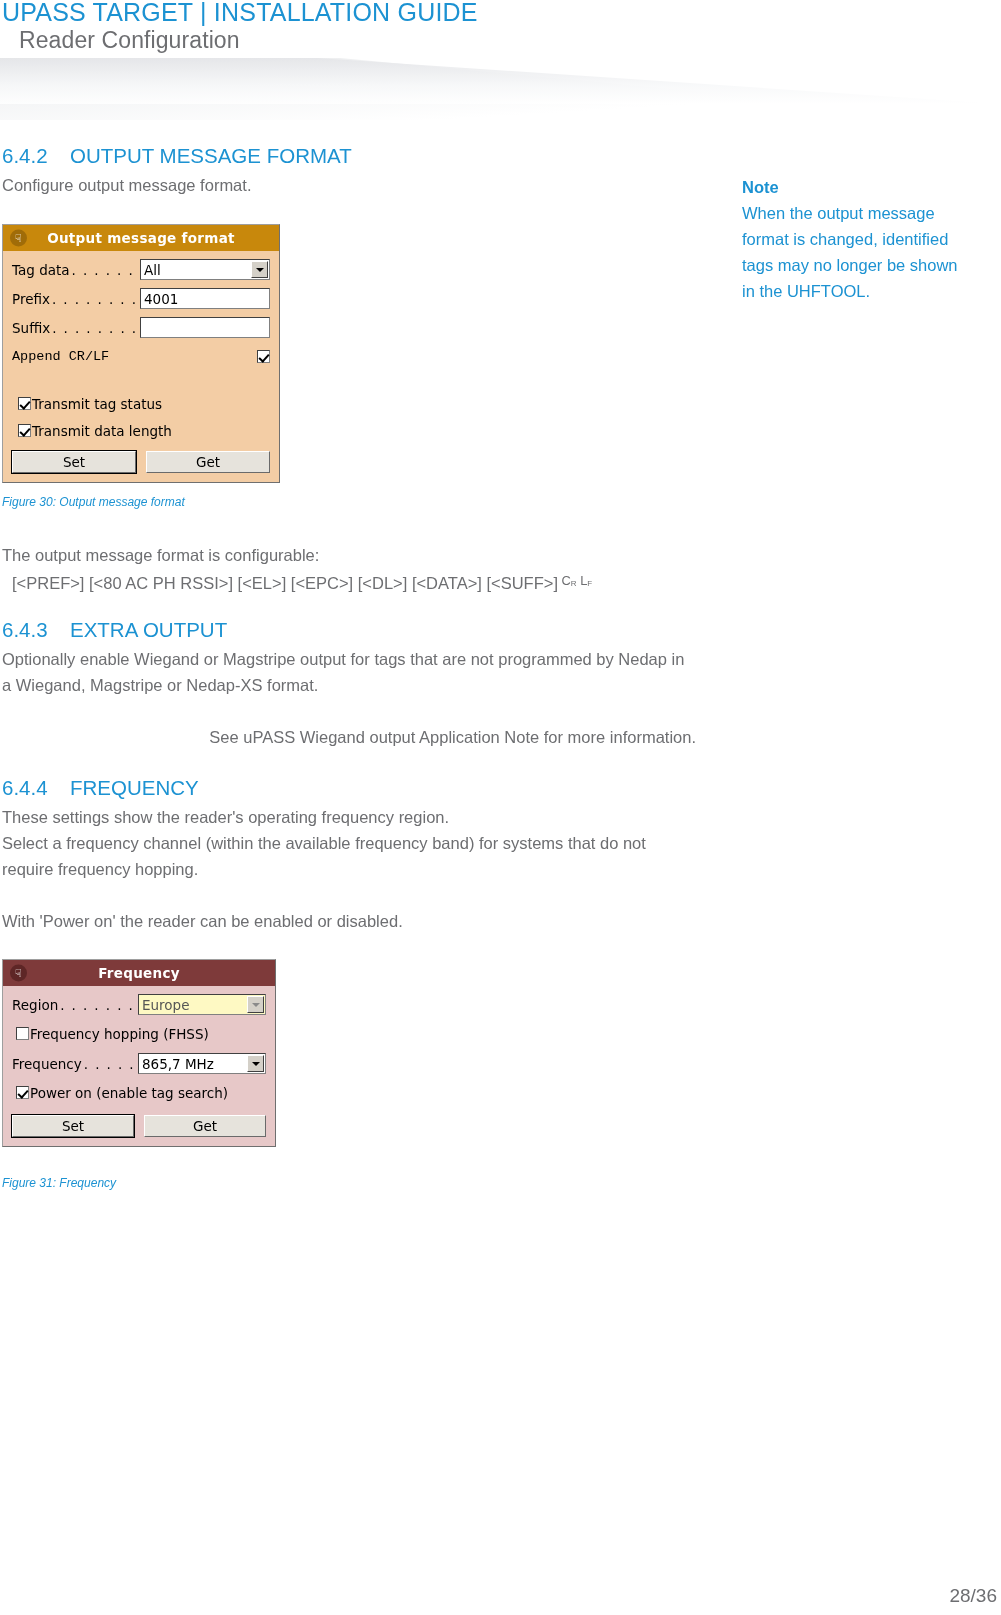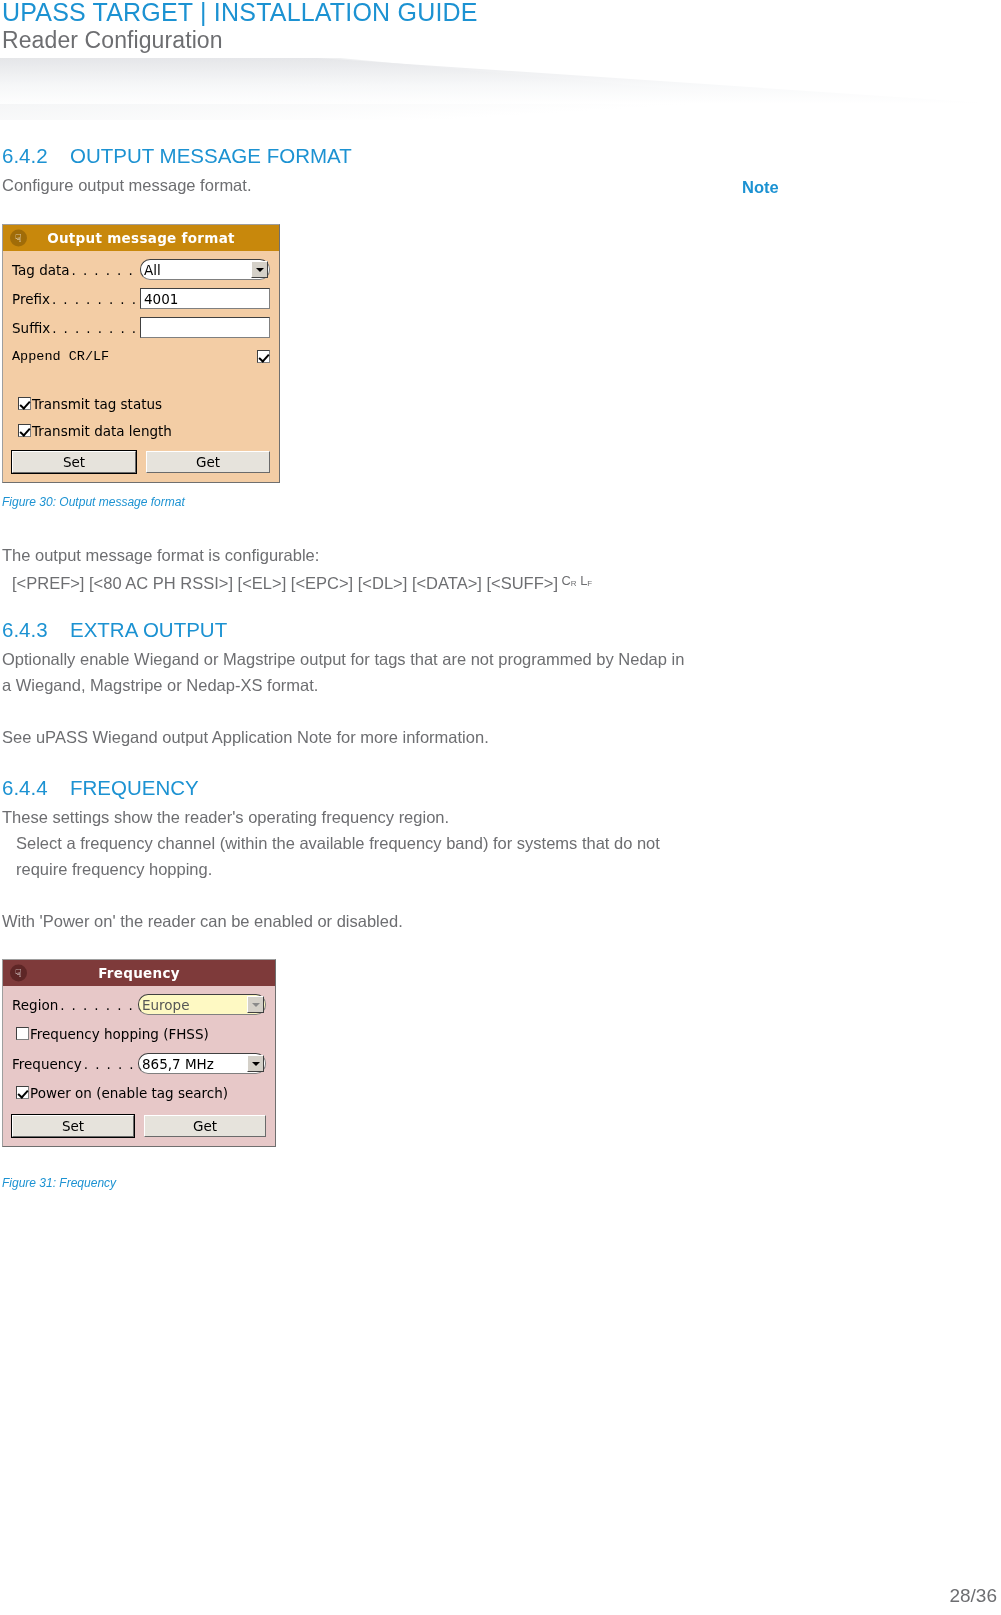--- a/index.html
+++ b/index.html
@@ -41,21 +41,21 @@
   .doc-title {
     position: absolute;
     left: 2px; top: -2px;
     font-size: 25px;
     color: #1c92d2;
     letter-spacing: .2px;
     white-space: nowrap;
   }
   .doc-subtitle {
     position: absolute;
-    left: 2px; top: 27px;
+    left: 19px; top: 27px;
     font-size: 23px;
     color: #6d6e71;
     letter-spacing: .1px;
     white-space: nowrap;
   }
 
   
   .sec-head {
     position: absolute;
     color: #1c92d2;
@@ -151,21 +151,21 @@
     border-left-color: #404040;
     height: 21px;
     display: flex;
     align-items: center;
     font-size: 13.5px;
     color: #000;
     padding-left: 3px;
     flex: 0 0 auto;
   }
   .field.disabled { background: #fef9c3; color: #565656; }
-  .combo { position: relative; padding-right: 20px; border-radius: 10px; }
+  .combo { position: relative; padding-right: 20px; }
   .combo .arrow {
     position: absolute;
     right: 1px; top: 1px;
     width: 17px; height: 17px;
     background: #d4d0c8;
     border: 1px solid #ffffff;
     border-right-color: #404040;
     border-bottom-color: #404040;
     display: flex; align-items: center; justify-content: center;
   }
@@ -223,20 +223,21 @@
   <div class="doc-subtitle">Reader Configuration</div>
 </div>
 
 <div class="sec-head" style="left:2px; top:144px;">
   <span class="num">6.4.2</span><span>OUTPUT MESSAGE FORMAT</span>
 </div>
 <div class="body-text" style="left:2px; top:172px; width:600px;">Configure output message format.</div>
 
 <div class="note-block" style="left:742px; top:174px;">
   <span class="note-title">Note</span>
+  <span>When the output message format is changed, identified tags may no longer be shown in the UHFTOOL.</span>
 </div>
 
 <div class="dlg" style="left:2px; top:224px; width:278px; background:#f3cda5;">
   <div class="dlg-title" style="background:#c8880c;">
     <span class="chev" style="background:#a06c08;">☟</span>
     <span>Output message format</span>
   </div>
   <div class="dlg-body">
 
     <div class="row">
@@ -292,27 +293,27 @@
 
 <div class="body-text" style="left:2px; top:542px; width:720px;">The output message format is configurable:</div>
 <div class="body-text" style="left:2px; top:568px; width:760px; white-space:nowrap;margin-left:10px;">
   <span>[&lt;PREF&gt;] [&lt;80 AC PH RSSI&gt;] [&lt;EL&gt;] [&lt;EPC&gt;] [&lt;DL&gt;] [&lt;DATA&gt;] [&lt;SUFF&gt;]</span><span class="sup-pair">&nbsp;<span>C</span><sub>R</sub>&nbsp;<span>L</span><sub>F</sub></span>
 </div>
 
 <div class="sec-head" style="left:2px; top:618px;">
   <span class="num">6.4.3</span><span>EXTRA OUTPUT</span>
 </div>
 <div class="body-text" style="left:2px; top:646px; width:694px;">Optionally enable Wiegand or Magstripe output for tags that are not programmed by Nedap in a Wiegand, Magstripe or Nedap-XS format.</div>
-<div class="body-text" style="left:2px; top:724px; width:694px;">See uPASS Wiegand output Application Note for more information.</div>
+<div class="body-text" style="left:2px; top:724px; width:694px;text-align:right;">See uPASS Wiegand output Application Note for more information.</div>
 
 <div class="sec-head" style="left:2px; top:776px;">
   <span class="num">6.4.4</span><span>FREQUENCY</span>
 </div>
 <div class="body-text" style="left:2px; top:804px; width:700px;">These settings show the reader's operating frequency region.</div>
-<div class="body-text" style="left:16px; top:830px; width:694px;">Select a frequency channel (within the available frequency band) for systems that do not require frequency hopping.</div>
+<div class="body-text" style="left:2px; top:830px; width:694px;">Select a frequency channel (within the available frequency band) for systems that do not require frequency hopping.</div>
 <div class="body-text" style="left:2px; top:908px; width:694px;">With 'Power on' the reader can be enabled or disabled.</div>
 
 <div class="dlg" style="left:2px; top:959px; width:274px; background:#e7c8c8;">
   <div class="dlg-title" style="background:#7e3a3a;">
     <span class="chev" style="background:#5e2626;">☟</span>
     <span>Frequency</span>
   </div>
   <div class="dlg-body">
 
     <div class="row">

